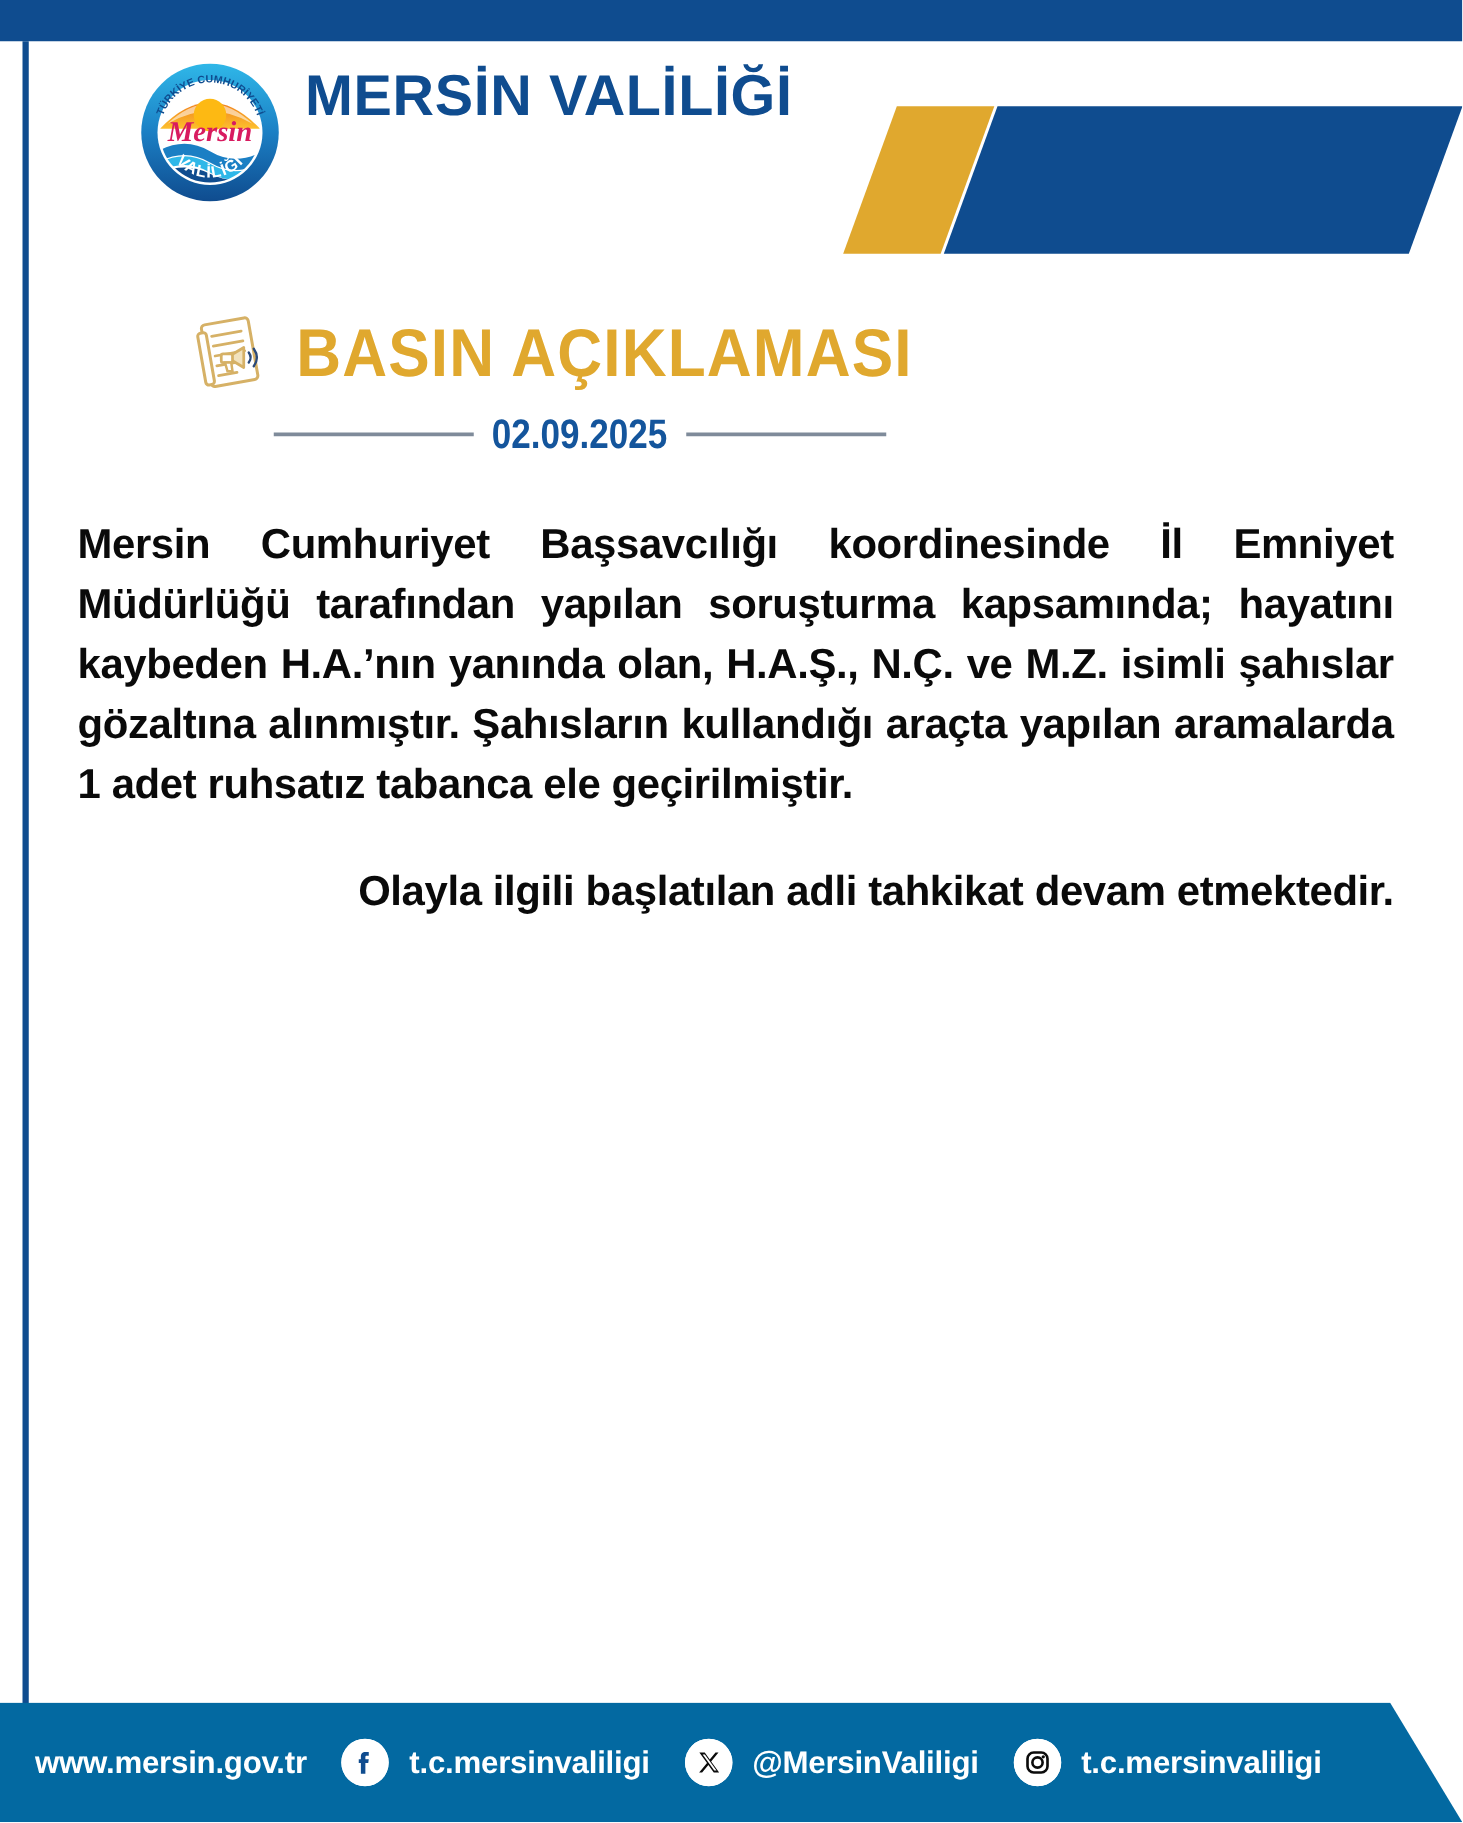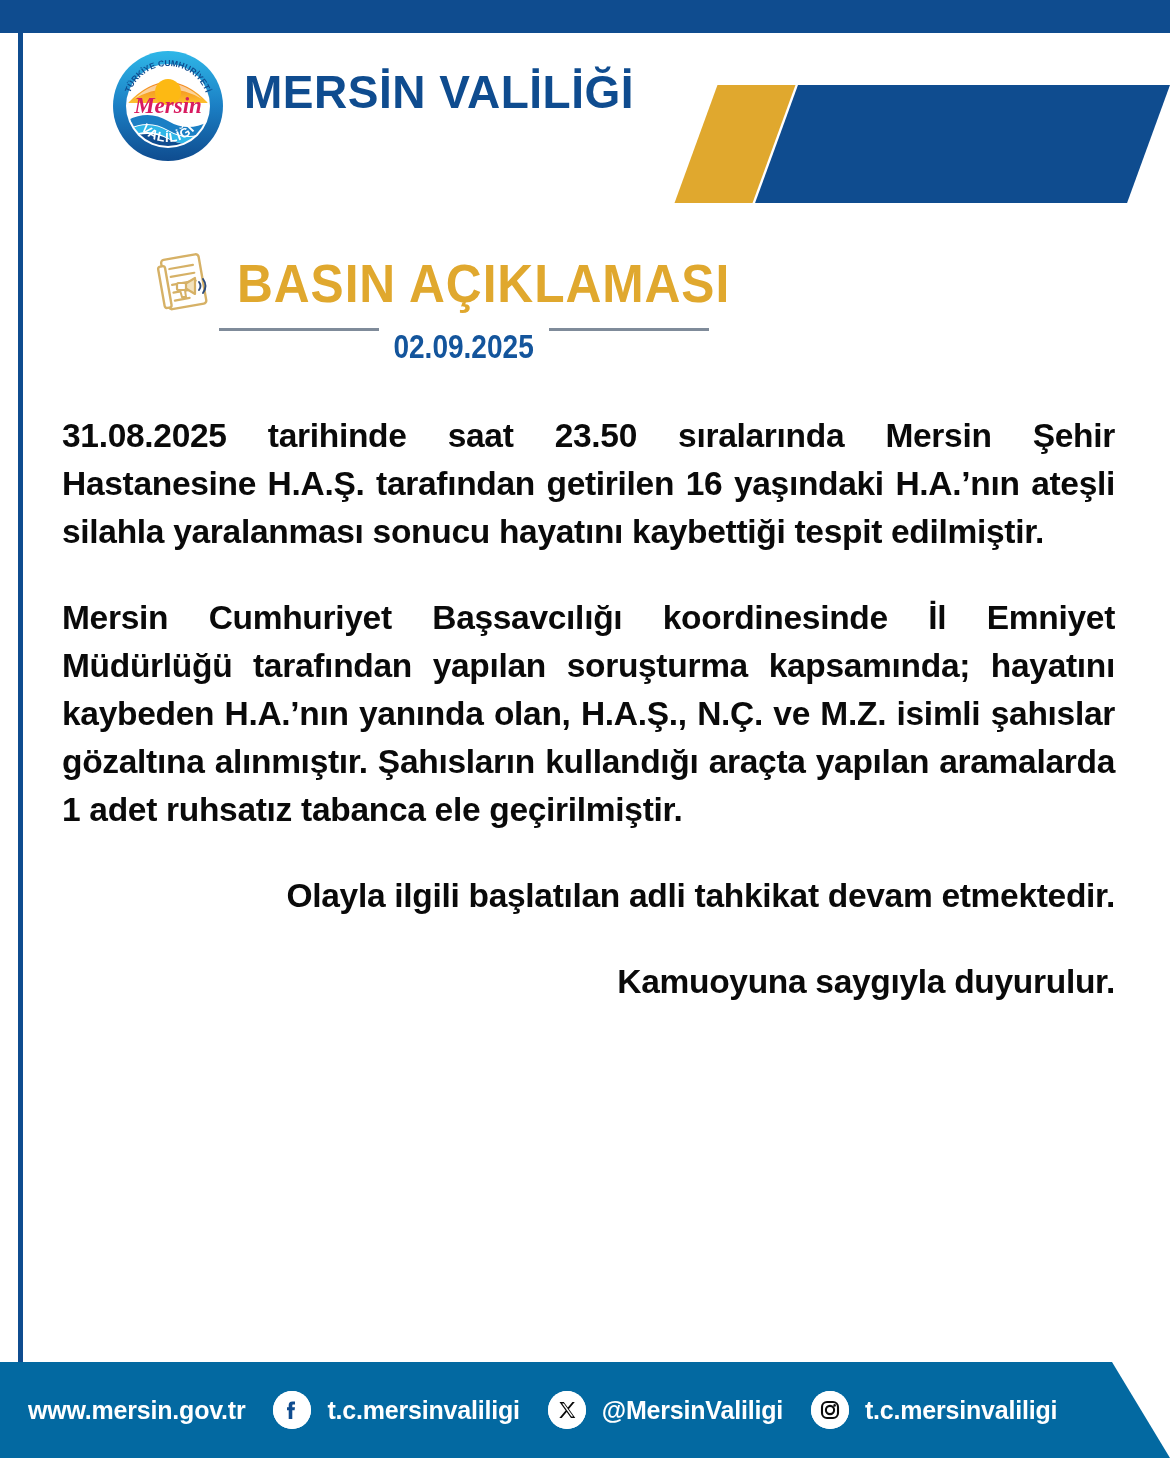--- a/index.html
+++ b/index.html
@@ -71,21 +71,21 @@
     font-weight: 800;
     color: #0f4c8f;
     letter-spacing: 0.5px;
     font-family: "Liberation Sans", sans-serif;
   }
   .brand-main {
     font-size: 46px;
     font-weight: 800;
     color: #0f4c8f;
     letter-spacing: 0.5px;
-    margin-top: 16px;
+    margin-top: 0;
     font-family: "Liberation Sans", sans-serif;
   }
   .slash-gold {
     position: absolute;
     left: 696px;
     top: 52px;
     width: 78px;
     height: 118px;
     background: #e0a82e;
     transform: skewX(-20deg);
@@ -125,20 +125,21 @@
     font-weight: 800;
     color: #e0a82e;
     letter-spacing: 1px;
     font-family: "Liberation Sans Narrow", "Liberation Sans", sans-serif;
     transform: scaleX(0.92);
     transform-origin: left center;
     white-space: nowrap;
   }
   .date-row {
     display: flex;
+    align-items: center;
     justify-content: center;
     margin-top: 10px;
   }
   .date-line {
     height: 3px;
     width: 160px;
     background: #7f8b9a;
   }
   .date-text {
     font-size: 33px;
@@ -297,24 +298,22 @@
       <div class="title-text">BASIN AÇIKLAMASI</div>
     </div>
     <div class="date-row">
       <div class="date-line"></div>
       <div class="date-text">02.09.2025</div>
       <div class="date-line"></div>
     </div>
   </div>
 
   <div class="body-text">
-    <p class="para">31.08.2025 tarihinde saat 23.50 sıralarında Mersin Şehir Hastanesine H.A.Ş. tarafından getirilen 16 yaşındaki H.A.’nın ateşli silahla yaralanması sonucu hayatını kaybettiği tespit edilmiştir.</p>
     <p class="para">Mersin Cumhuriyet Başsavcılığı koordinesinde İl Emniyet Müdürlüğü tarafından yapılan soruşturma kapsamında; hayatını kaybeden H.A.’nın yanında olan, H.A.Ş., N.Ç. ve M.Z. isimli şahıslar gözaltına alınmıştır. Şahısların kullandığı araçta yapılan aramalarda 1 adet ruhsatız tabanca ele geçirilmiştir.</p>
     <p class="para nojust">Olayla ilgili başlatılan adli tahkikat devam etmektedir.</p>
-    <p class="para nojust last">Kamuoyuna saygıyla duyurulur.</p>
   </div>
 
   <div class="footer">
     <div class="footer-inner">
 
       <span class="f-text">www.mersin.gov.tr</span>
 
       <span class="f-gap"></span>
       <span class="f-icon">
         <svg width="38" height="38" viewBox="0 0 38 38">

